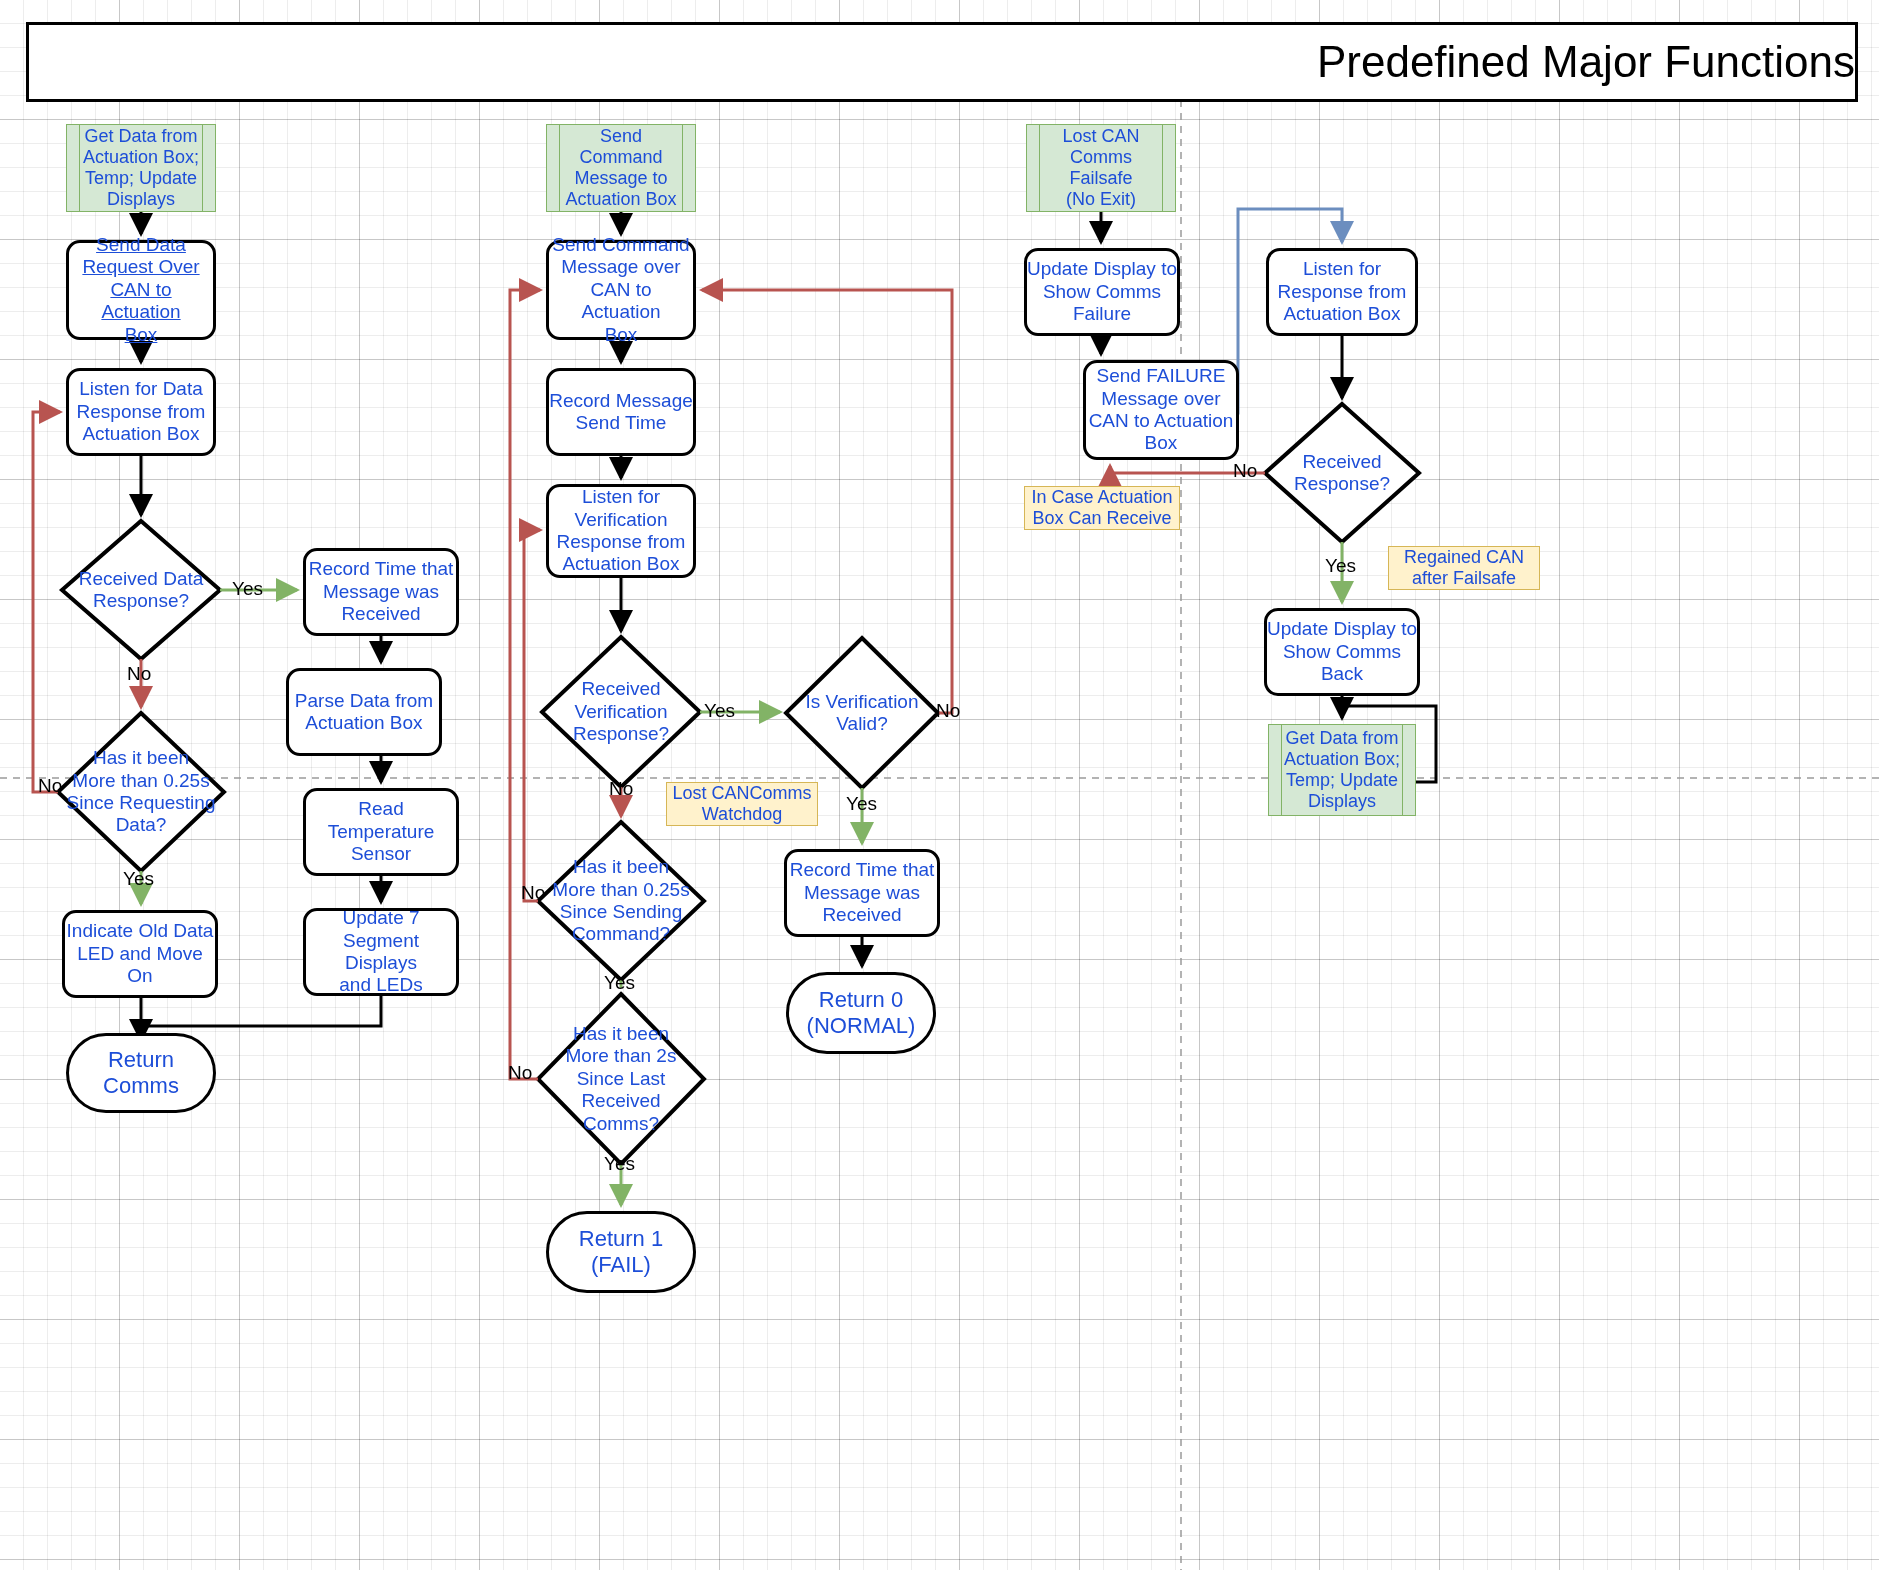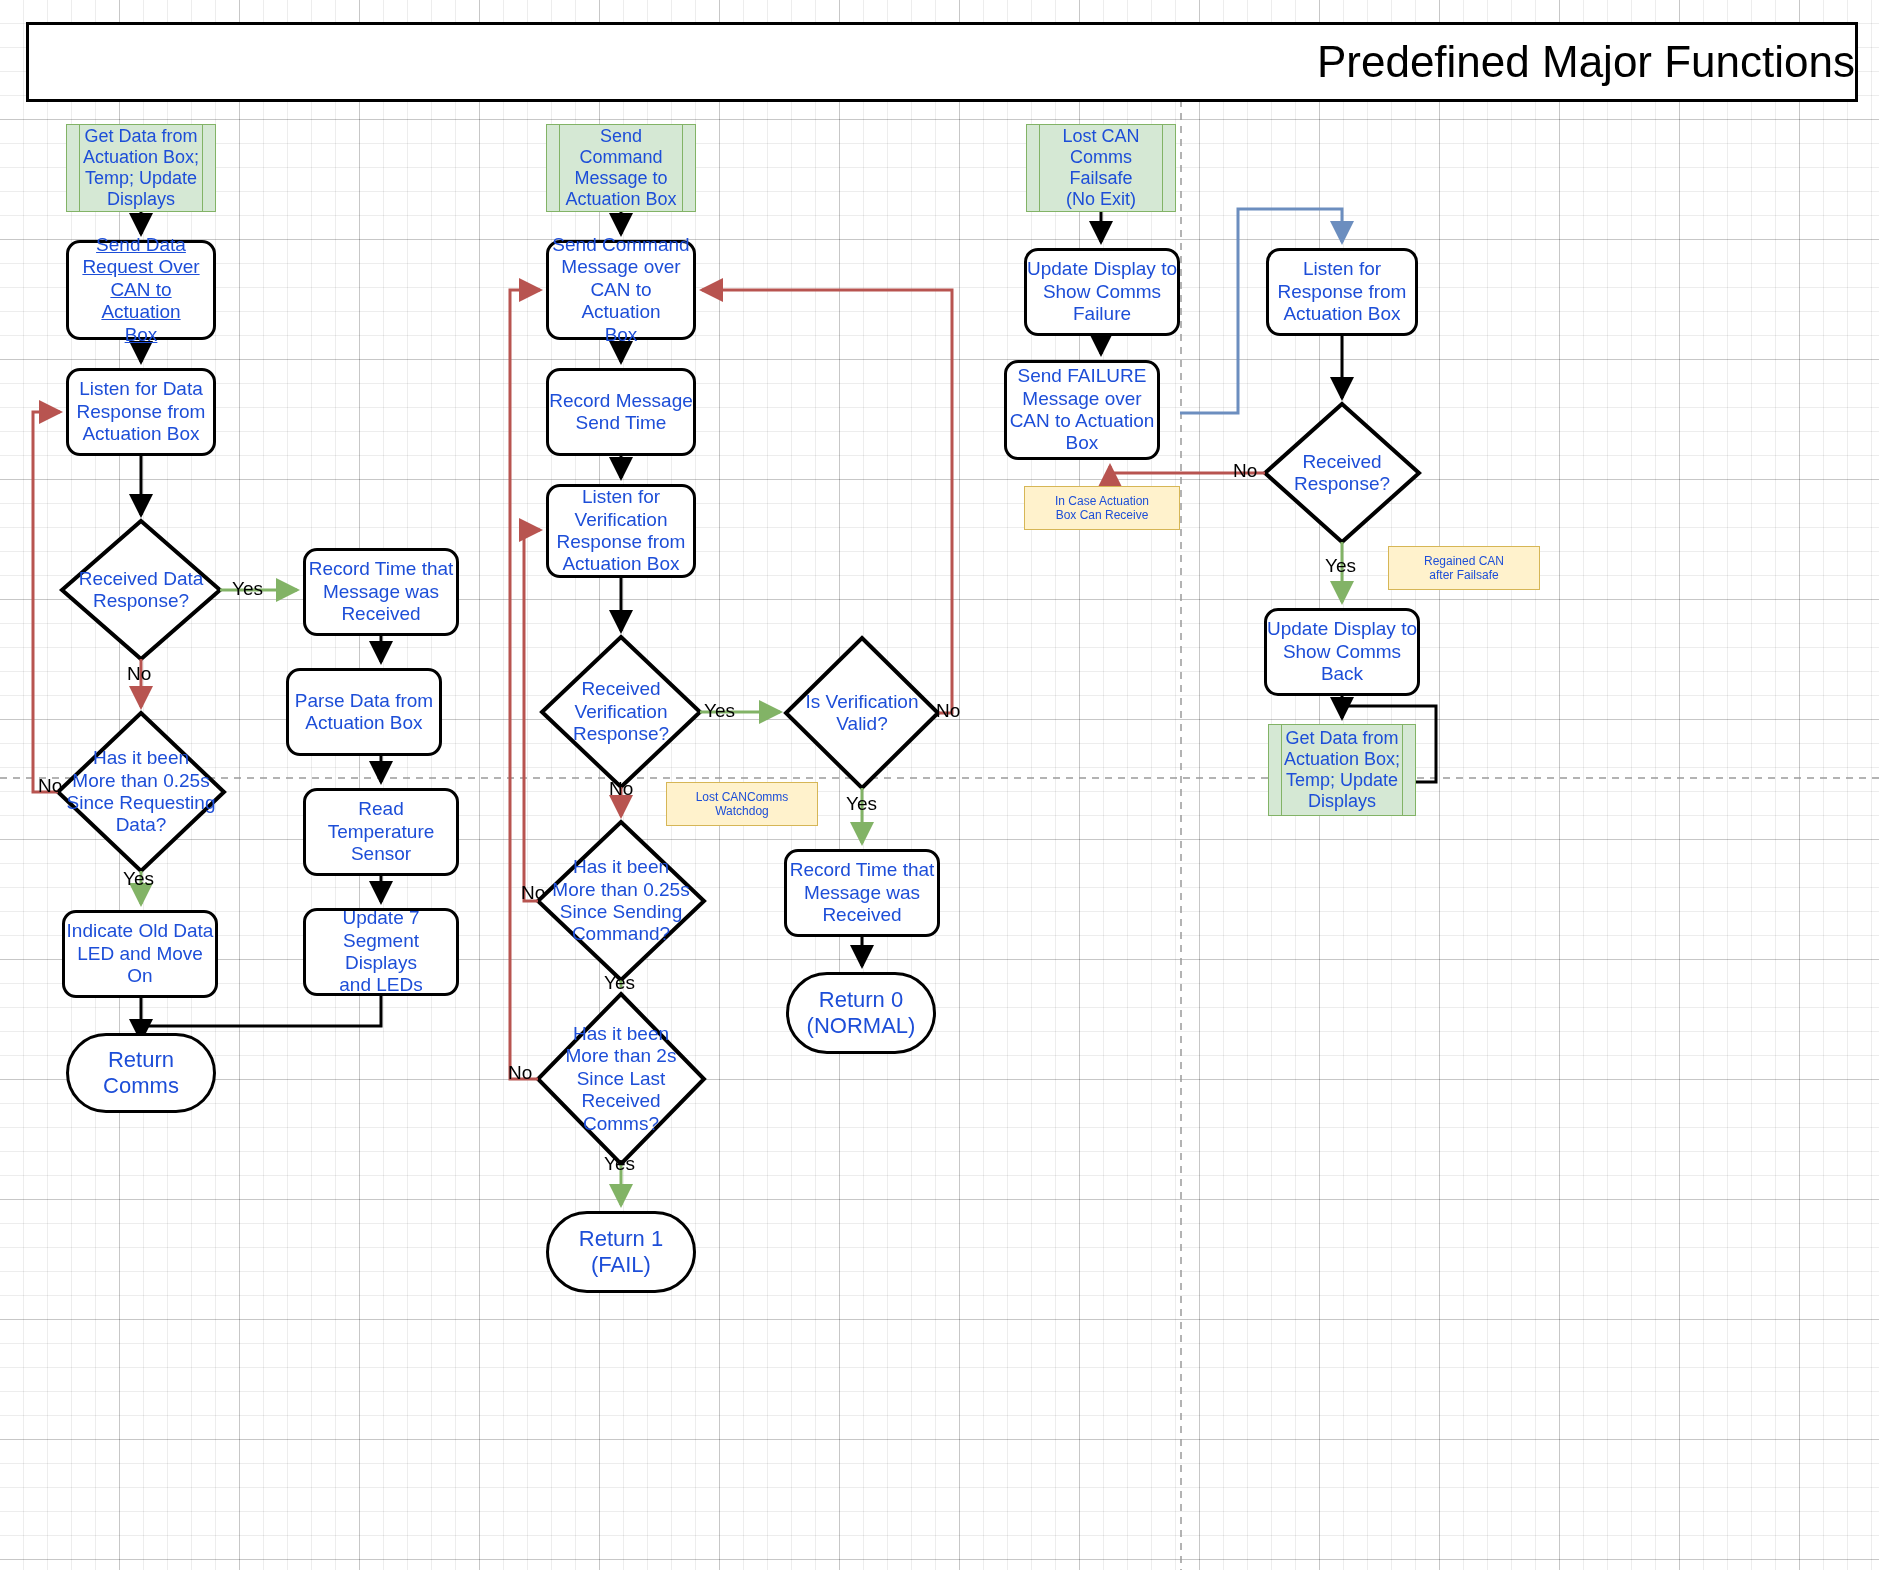--- a/index.html
+++ b/index.html
@@ -25,21 +25,21 @@
 
   .node{position:absolute;box-sizing:border-box;display:flex;align-items:center;
         justify-content:center;text-align:center;color:#1d4ed8;line-height:1.18;}
   .proc{background:#ffffff;border:3px solid #000;border-radius:14px;font-size:19px;}
   .dec{background:transparent;font-size:19px;}
   .dec .dectxt{position:relative;z-index:3;}
   .term{background:#ffffff;border:3px solid #000;border-radius:48px;font-size:22px;}
   .pre{background:#d5e8d4;border:1px solid #82b366;font-size:18px;}
   .pre::before,.pre::after{content:"";position:absolute;top:0;bottom:0;width:1px;background:#82b366;}
   .pre::before{left:12px;} .pre::after{right:12px;}
-  .note{background:#fff2cc;border:1px solid #d6b656;font-size:12px;}
+  .note{background:#fff2cc;border:1px solid #d6b656;font-size:18px;}
   .titlebar{position:absolute;background:#ffffff;border:3px solid #000;
             display:flex;align-items:center;justify-content:flex-end;
             font-size:44px;color:#000;}
   .elabel{position:absolute;font-size:19px;color:#000;background:transparent;
           z-index:6;white-space:nowrap;}
 </style>
 </head>
 <body>
 
 <div id="grid"></div>
@@ -225,21 +225,21 @@
 </div>
 
 <div class="node pre" style="left:1026px;top:124px;width:150px;height:88px;">
   <div>Lost CAN<br>Comms<br>Failsafe<br>(No Exit)</div>
 </div>
 
 <div class="node proc" style="left:1024px;top:248px;width:156px;height:88px;">
   <div>Update Display to<br>Show Comms<br>Failure</div>
 </div>
 
-<div class="node proc" style="left:1004px;top:360px;width:156px;height:100px;">
+<div class="node proc" style="left:1083px;top:360px;width:156px;height:100px;">
   <div>Send FAILURE<br>Message over<br>CAN to Actuation<br>Box</div>
 </div>
 
 <div class="node proc" style="left:1266px;top:248px;width:152px;height:88px;">
   <div>Listen for<br>Response from<br>Actuation Box</div>
 </div>
 
 <div class="node dec" style="left:1265px;top:404px;width:154px;height:138px;">
   <div class="dectxt">Received<br>Response?</div>
 </div>

